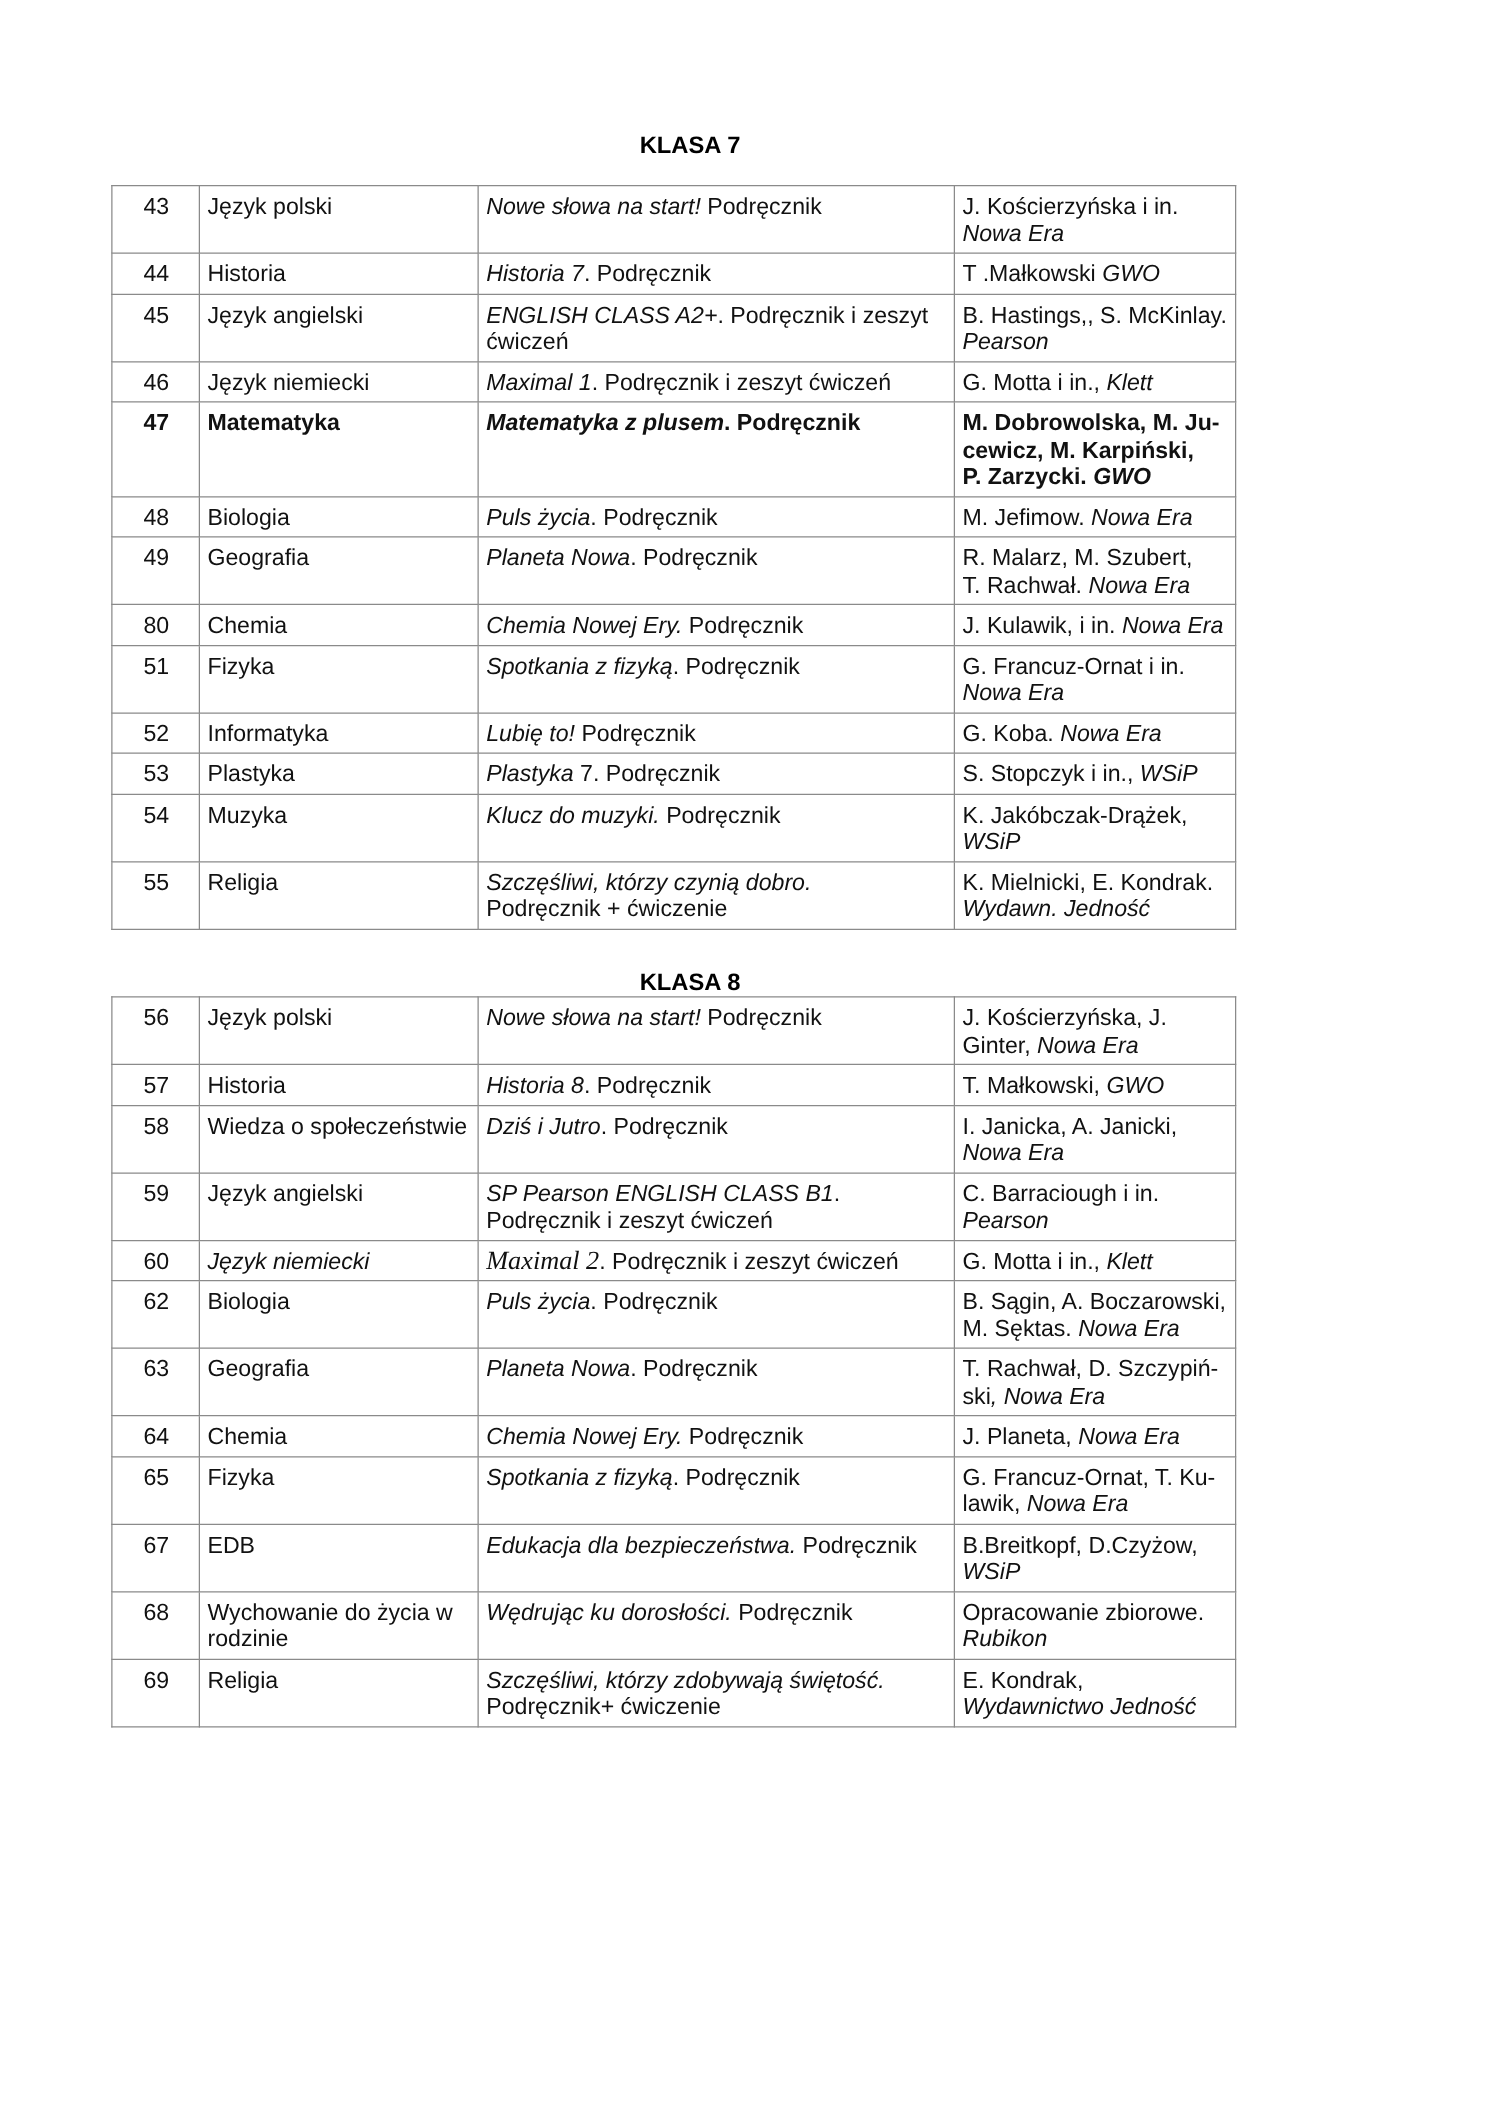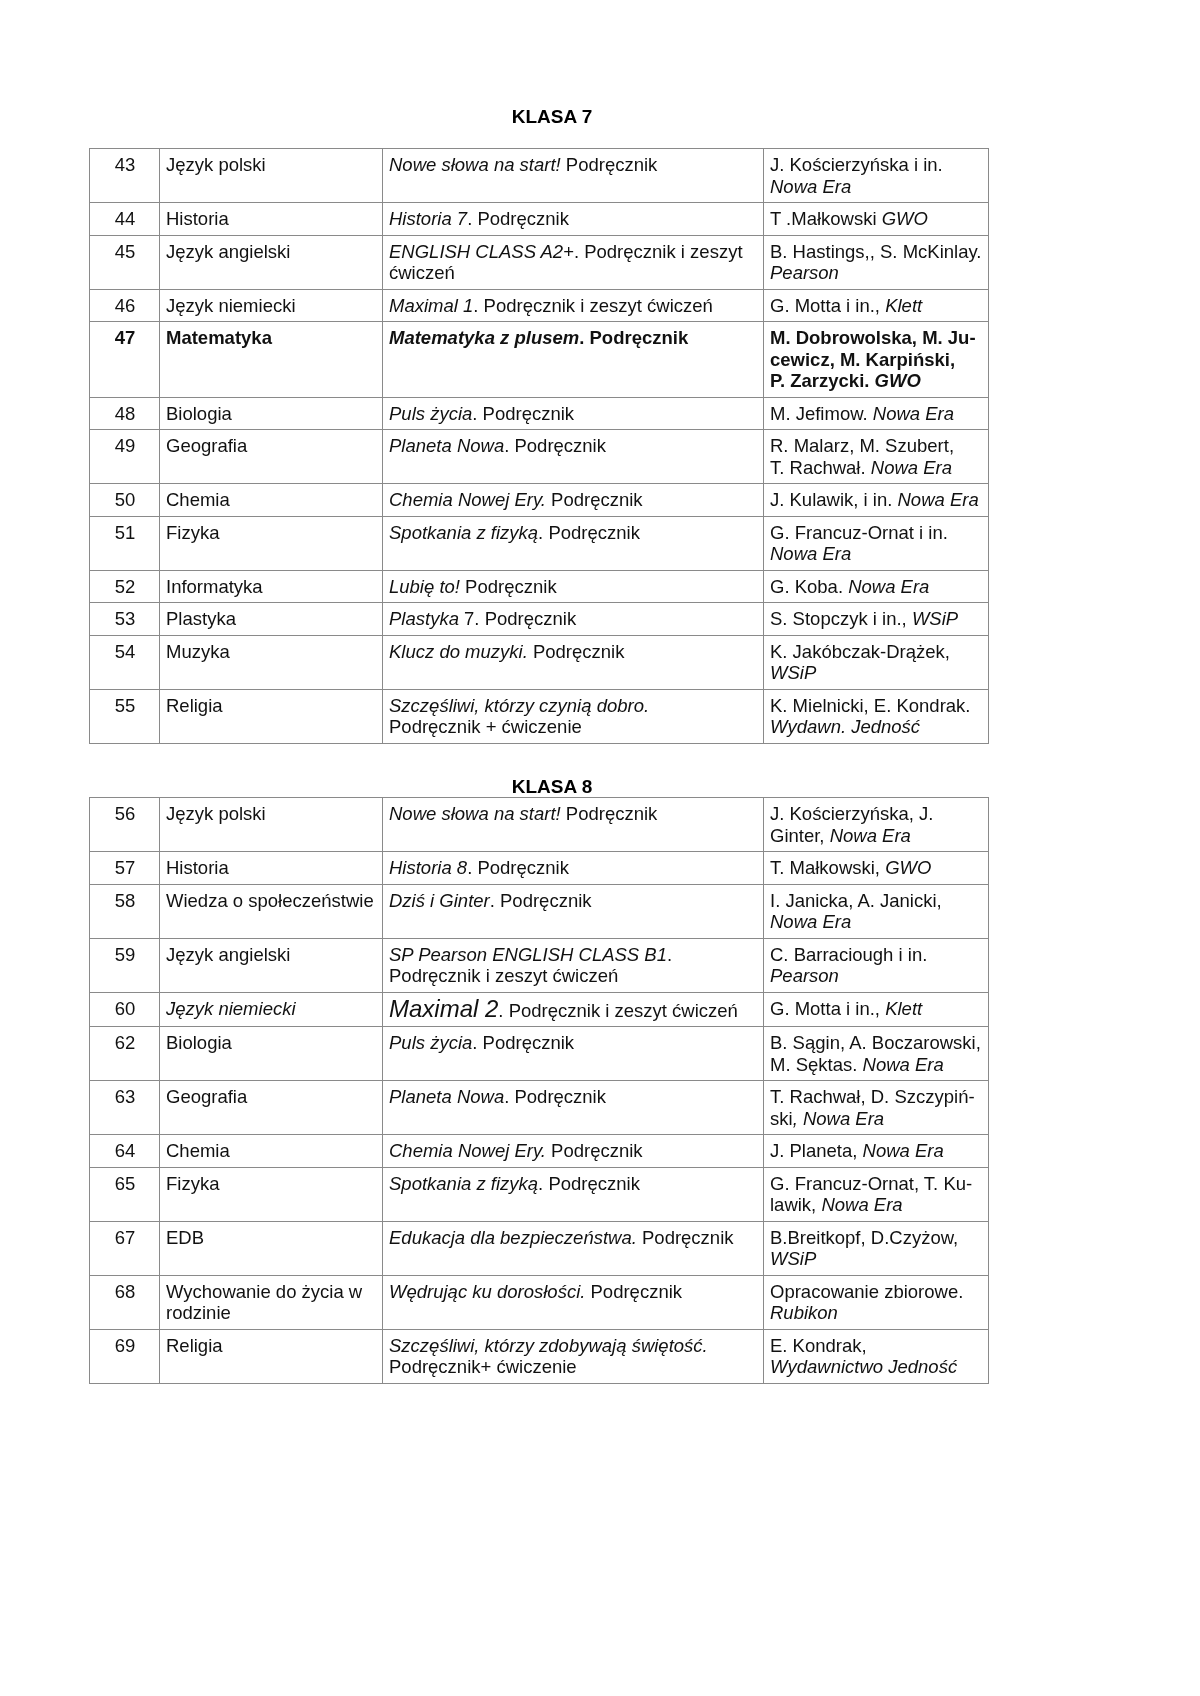--- a/index.html
+++ b/index.html
@@ -21,21 +21,21 @@
     table.list td {
       border: 1px solid #8a8a8a; vertical-align: top;
       padding: 5px 5px 5px 6px; box-sizing: border-box;
     }
     col.c-num { width: 70px; }
     col.c-subj { width: 223px; }
     col.c-title { width: 381px; }
     col.c-auth { width: 225px; }
     td.num { text-align: center; padding-left: 0; padding-right: 0; }
     .it { font-style: italic; }
-    .serif-it { font-family: Liberation Sans, sans-serif; font-style: italic; font-size: 24px; }
+    .serif-it { font-family: Liberation Serif, serif; font-style: italic; font-size: 21px; }
     tr.h1 td { height: 32px; }
     tr.h2 td { height: 53px; }
     tr.h3 td { height: 74px; font-weight: bold; }
   </style>
 </head>
 <body>
 
 <div class="page">
   <div class="klasa-title" style="top:106px">KLASA 7</div>
   <table class="list" style="top:148px">
@@ -82,21 +82,21 @@
           <td><span class="it">Puls życia</span><span>. Podręcznik</span></td>
           <td><span>M. Jefimow. </span><span class="it">Nowa Era</span></td>
         </tr>
         <tr class="h2">
           <td class="num">49</td>
           <td><span>Geografia</span></td>
           <td><span class="it">Planeta Nowa</span><span>. Podręcznik</span></td>
           <td><span>R. Malarz, M. Szubert,</span><br><span>T. Rachwał. </span><span class="it">Nowa Era</span></td>
         </tr>
         <tr class="h1">
-          <td class="num">50</td>
+          <td class="num">80</td>
           <td><span>Chemia</span></td>
           <td><span class="it">Chemia Nowej Ery.</span><span> Podręcznik</span></td>
           <td><span>J. Kulawik, i in. </span><span class="it">Nowa Era</span></td>
         </tr>
         <tr class="h2">
           <td class="num">51</td>
           <td><span>Fizyka</span></td>
           <td><span class="it">Spotkania z fizyką</span><span>. Podręcznik</span></td>
           <td><span>G. Francuz-Ornat i in.</span><br><span class="it">Nowa Era</span></td>
         </tr>
@@ -144,21 +144,21 @@
         </tr>
         <tr class="h1">
           <td class="num">57</td>
           <td><span>Historia</span></td>
           <td><span class="it">Historia 8</span><span>. Podręcznik</span></td>
           <td><span>T. Małkowski, </span><span class="it">GWO</span></td>
         </tr>
         <tr class="h2">
           <td class="num">58</td>
           <td><span>Wiedza o społeczeństwie</span></td>
-          <td><span class="it">Dziś i Ginter</span><span>. Podręcznik</span></td>
+          <td><span class="it">Dziś i Jutro</span><span>. Podręcznik</span></td>
           <td><span>I. Janicka, A. Janicki,</span><br><span class="it">Nowa Era</span></td>
         </tr>
         <tr class="h2">
           <td class="num">59</td>
           <td><span>Język angielski</span></td>
           <td><span class="it">SP Pearson ENGLISH CLASS B1</span><span>.</span><br><span>Podręcznik i zeszyt ćwiczeń</span></td>
           <td><span>C. Barraciough i in.</span><br><span class="it">Pearson</span></td>
         </tr>
         <tr class="h1">
           <td class="num">60</td>

